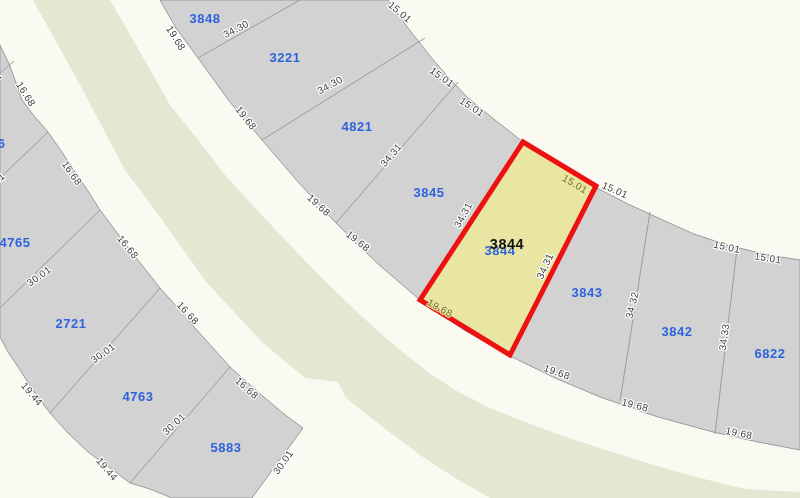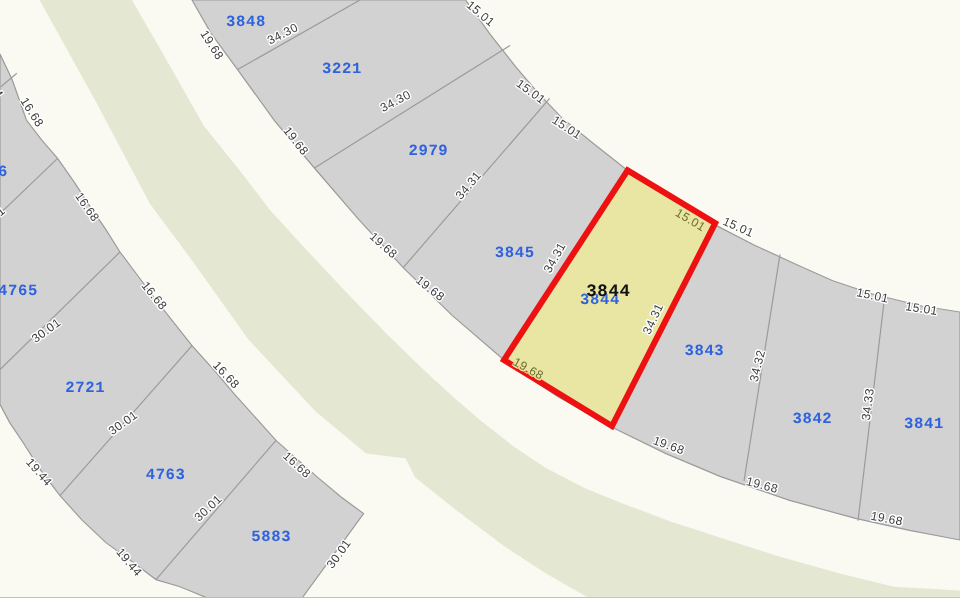--- a/index.html
+++ b/index.html
@@ -11,21 +11,20 @@
     background:var(--street,#fbfaf2);
   }
   #map svg{position:absolute;left:0;top:0;}
   #labels{position:absolute;left:0;top:0;width:100%;height:100%;pointer-events:none;}
   .plabel{
     position:absolute;
     font-size:13px;font-weight:bold;letter-spacing:.5px;
     color:var(--pblue,#2f63dd);
     transform:translate(-50%,-50%);
     white-space:nowrap;
-    font-family:Liberation Mono, monospace;
   }
   .plabel.selected-black{
     color:#121212;font-size:14.5px;
     text-shadow:0 0 2px rgba(233,230,163,.8);
   }
   .dlabel{
     position:absolute;
     font-size:10px;letter-spacing:.4px;
     color:var(--dtext,#3d3d3d);
     white-space:nowrap;
@@ -83,26 +82,26 @@
       <path d="M160,288 L50,413"></path>
       <path d="M230,367 L130,483"></path>
     </g>
 
     <polygon class="selected" points="523,142 596,186 510,355 420,300"></polygon>
   </svg>
 
   <div id="labels">
       <span class="plabel" style="left: 205px; top: 18px; transform: translate(-50%, -50%) rotate(0deg);">3848</span>
       <span class="plabel" style="left: 285px; top: 57px; transform: translate(-50%, -50%) rotate(0deg);">3221</span>
-      <span class="plabel" style="left: 357px; top: 126px; transform: translate(-50%, -50%) rotate(0deg);">2979</span>
-      <span class="plabel" style="left: 429px; top: 192px; transform: translate(-50%, -50%) rotate(0deg); margin-top: 19px;">3845</span>
+      <span class="plabel" style="left: 357px; top: 126px; transform: translate(-50%, -50%) rotate(0deg);">4821</span>
+      <span class="plabel" style="left: 429px; top: 192px; transform: translate(-50%, -50%) rotate(0deg);">3845</span>
       <span class="plabel" style="left: 500px; top: 250px; transform: translate(-50%, -50%) rotate(0deg);">3844</span>
       <span class="plabel" style="left: 587px; top: 292px; transform: translate(-50%, -50%) rotate(0deg);">3843</span>
-      <span class="plabel" style="left: 677px; top: 349px; transform: translate(-50%, -50%) rotate(0deg);">3842</span>
-      <span class="plabel" style="left: 770px; top: 353px; transform: translate(-50%, -50%) rotate(0deg);">3841</span>
+      <span class="plabel" style="left: 677px; top: 331px; transform: translate(-50%, -50%) rotate(0deg);">3842</span>
+      <span class="plabel" style="left: 770px; top: 353px; transform: translate(-50%, -50%) rotate(0deg);">6822</span>
       <span class="plabel" style="left: -10px; top: 143px; transform: translate(-50%, -50%) rotate(0deg);">4766</span>
       <span class="plabel" style="left: 15px; top: 242px; transform: translate(-50%, -50%) rotate(0deg);">4765</span>
       <span class="plabel" style="left: 71px; top: 323px; transform: translate(-50%, -50%) rotate(0deg);">2721</span>
       <span class="plabel" style="left: 138px; top: 396px; transform: translate(-50%, -50%) rotate(0deg);">4763</span>
       <span class="plabel" style="left: 226px; top: 447px; transform: translate(-50%, -50%) rotate(0deg);">5883</span>
       <span class="plabel selected-black" style="left: 507px; top: 244px; transform: translate(-50%, -50%) rotate(0deg);">3844</span>
       <span class="dlabel" style="left: 176px; top: 38px; transform: translate(-50%, -50%) rotate(58deg);">19.68</span>
       <span class="dlabel" style="left: 246px; top: 118px; transform: translate(-50%, -50%) rotate(52deg);">19.68</span>
       <span class="dlabel" style="left: 319px; top: 205px; transform: translate(-50%, -50%) rotate(42deg);">19.68</span>
       <span class="dlabel" style="left: 358px; top: 241px; transform: translate(-50%, -50%) rotate(38deg);">19.68</span>

